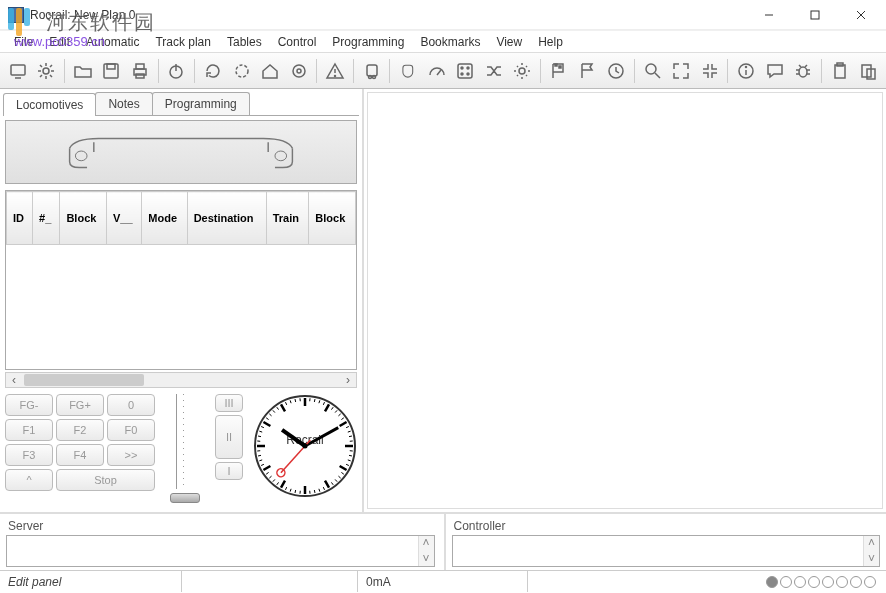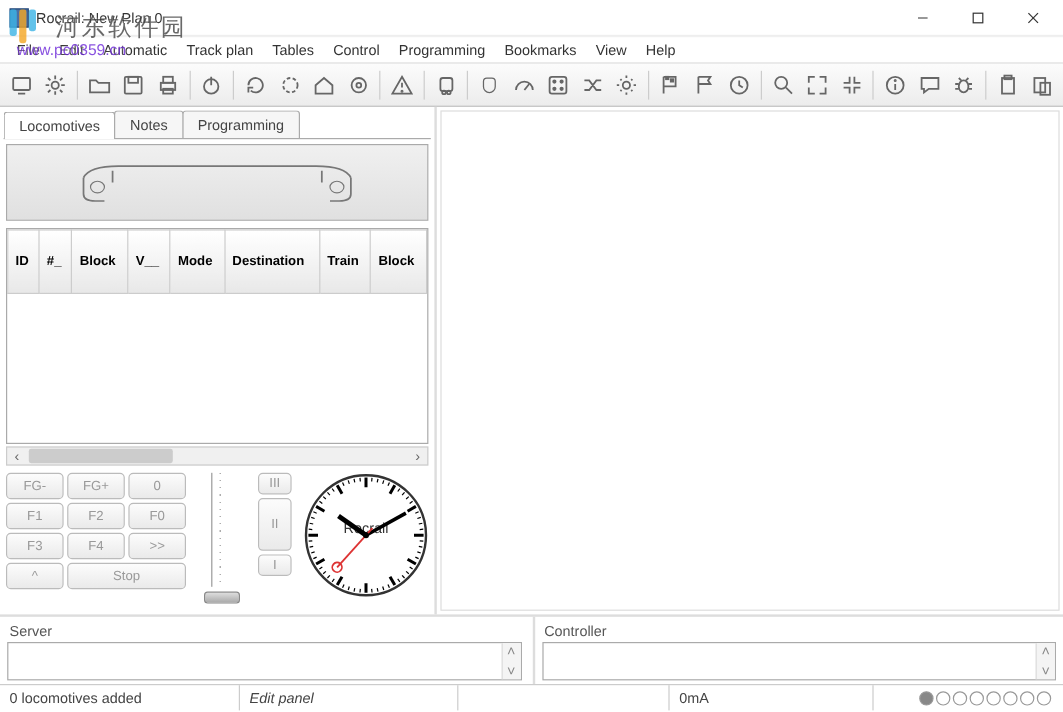--- a/index.html
+++ b/index.html
@@ -481,21 +481,20 @@
     <div class="bp-list">
       <div class="sb-v">
           <span>˄</span>
           <span>˅</span>
         </div>
     </div>
   </div>
 </div>
 
 <div class="statusbar">
-  <div class="cell c1">0 locomotives added</div>
   <div class="cell c2">Edit panel</div>
   <div class="cell c3"></div>
   <div class="cell c4">0mA</div>
   <div class="dots">
     <div class="dot on"></div>
       <div class="dot"></div>
       <div class="dot"></div>
       <div class="dot"></div>
     <div class="dot"></div>
       <div class="dot"></div>

